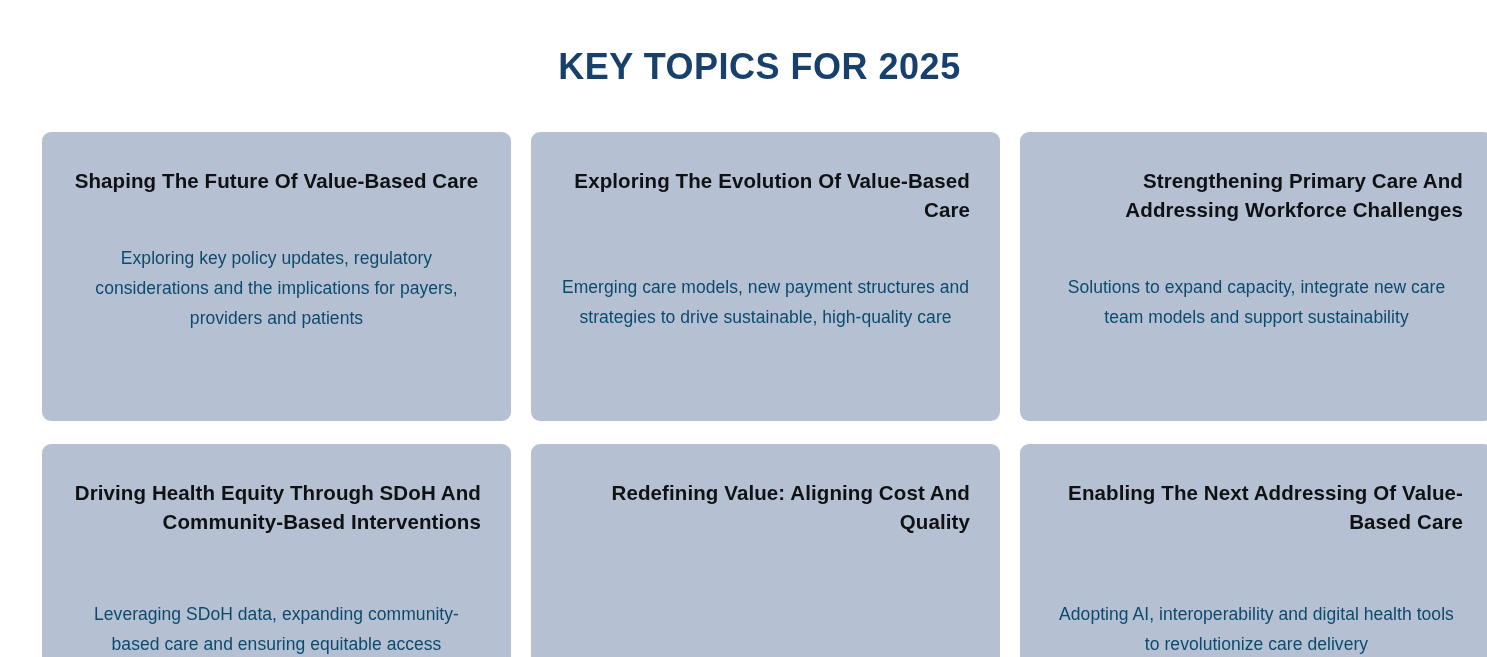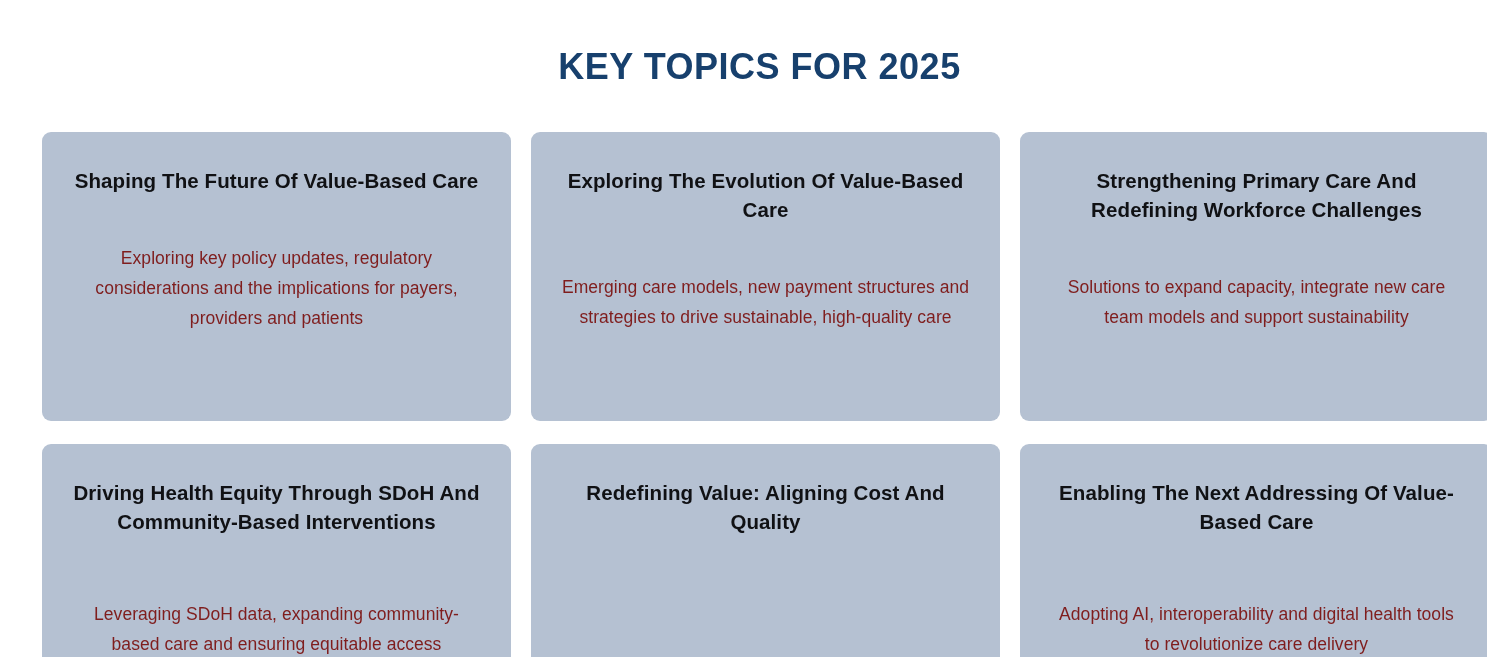--- a/index.html
+++ b/index.html
@@ -60,31 +60,31 @@
     display: flex;
     flex-direction: column;
     align-items: center;
     overflow: hidden;
   }
 
   .card-heading {
     font-size: 20.5px;
     font-weight: bold;
     color: #101114;
-    text-align: center;
+    text-align: right;
     line-height: 1.42;
     letter-spacing: 0.1px;
     margin: 0;
     max-width: 100%;
   }
 
   .card-body {
     font-size: 17.5px;
     font-weight: normal;
-    color: #7f1d1d;
+    color: #0c4a6e;
     text-align: center;
     line-height: 1.71;
     letter-spacing: 0.05px;
     margin-top: 33px;
     max-width: 100%;
   }
 
   
   .row-bottom .card-body {
     margin-top: 48px;
@@ -103,21 +103,21 @@
       <div class="card-heading">Shaping The Future Of Value-Based Care</div>
       <div class="card-body">Exploring key policy updates, regulatory considerations and the implications for payers, providers and patients</div>
     </div>
 
     <div class="topic-card row-top">
       <div class="card-heading">Exploring The Evolution Of Value-Based Care</div>
       <div class="card-body">Emerging care models, new payment structures and strategies to drive sustainable, high-quality care</div>
     </div>
 
     <div class="topic-card row-top">
-      <div class="card-heading">Strengthening Primary Care And Redefining Workforce Challenges</div>
+      <div class="card-heading">Strengthening Primary Care And Addressing Workforce Challenges</div>
       <div class="card-body">Solutions to expand capacity, integrate new care team models and support sustainability</div>
     </div>
 
     <div class="topic-card row-bottom">
       <div class="card-heading">Driving Health Equity Through SDoH And Community-Based Interventions</div>
       <div class="card-body">Leveraging SDoH data, expanding community-based care and ensuring equitable access</div>
     </div>
 
     <div class="topic-card row-bottom">
       <div class="card-heading">Redefining Value: Aligning Cost And Quality</div>

